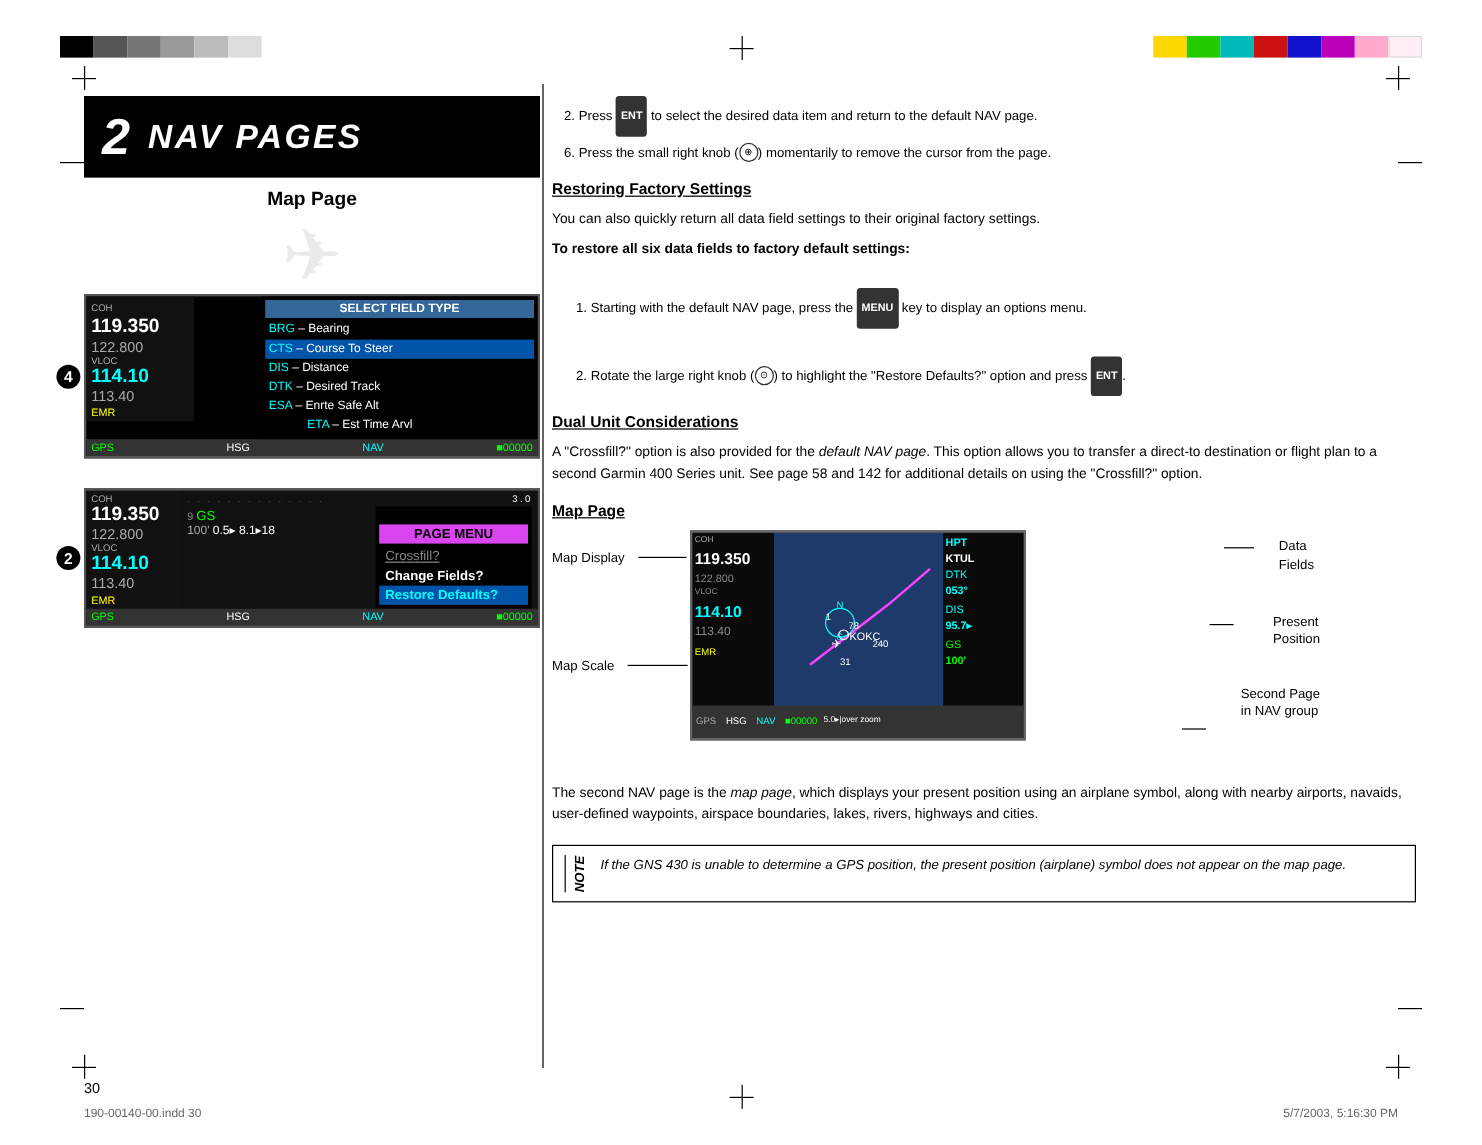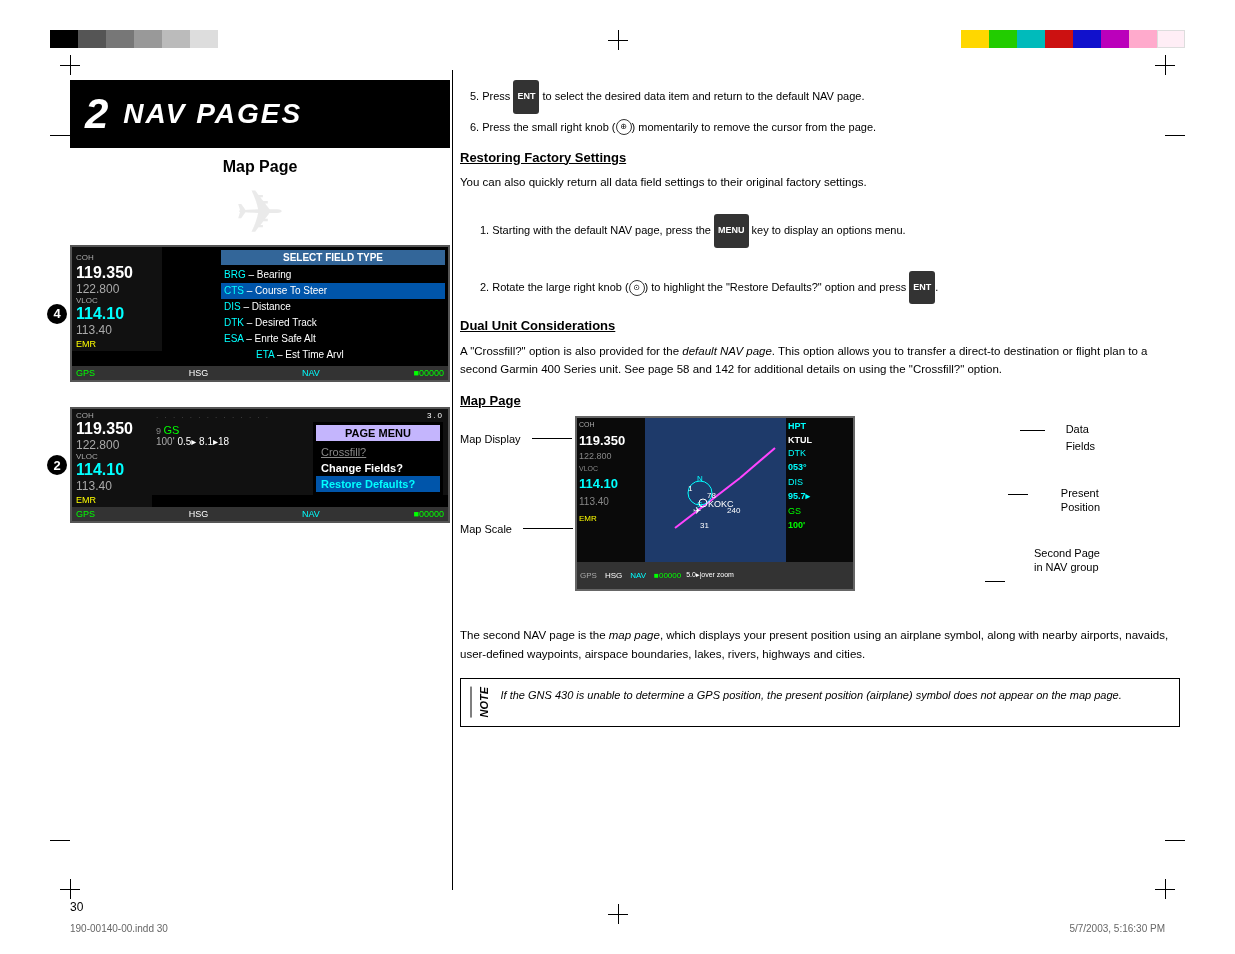--- a/index.html
+++ b/index.html
@@ -178,27 +178,28 @@
     }
 
     .page-menu-panel {
       background: #000;
       color: #fff;
       float: right;
       width: 180px;
       padding: 3px;
     }
     .page-menu-title {
-      background: #c4b5fd;
+      background: #d946ef;
       color: #000;
       text-align: center;
       font-size: 11px;
       font-weight: bold;
       padding: 2px;
       margin-bottom: 3px;
+      margin-top: 12px;
     }
     .menu-item {
       font-size: 11px;
       padding: 2px 5px;
       color: #aaa;
     }
     .menu-item.active { color: #fff; font-weight: bold; }
     .menu-item.highlighted { background: #0055aa; color: #0ff; font-weight: bold; }
 
     
@@ -473,28 +474,29 @@
       <span style="color:#0ff;">NAV</span>
       <span style="color:#0f0;">■00000</span>
     </div>
   </div>
 
 </div>
 
 <div class="right-panel">
 
   <div class="step-text">
-    <span style="font-size:11px;">5. Press </span><span class="inline-key">ENT</span><span style="font-size:11px;"> to select the desired data item and return to the default NAV page.</span>
+    <span style="font-size:11px;">2. Press </span><span class="inline-key">ENT</span><span style="font-size:11px;"> to select the desired data item and return to the default NAV page.</span>
   </div>
   <div class="step-text">
     <span style="font-size:11px;">6. Press the small right knob (</span><span class="inline-key-circle">⊕</span><span style="font-size:11px;">) momentarily to remove the cursor from the page.</span>
   </div>
 
   <div class="section-heading">Restoring Factory Settings</div>
   <div class="body-text">You can also quickly return all data field settings to their original factory settings.</div>
+  <div class="bold-instruction">To restore all six data fields to factory default settings:</div>
   <div class="instruction-step">
     <span>1. Starting with the default NAV page, press the </span><span class="inline-key">MENU</span><span> key to display an options menu.</span>
   </div>
   <div class="instruction-step">
     <span>2. Rotate the large right knob (</span><span class="inline-key-circle">⊙</span><span>) to highlight the "Restore Defaults?" option and press </span><span class="inline-key">ENT</span><span>.</span>
   </div>
 
   <div class="section-heading">Dual Unit Considerations</div>
   <div class="body-text">
     A "Crossfill?" option is also provided for the <em>default NAV page</em>. This option allows you to transfer a direct-to destination or flight plan to a second Garmin 400 Series unit. See page 58 and 142 for additional details on using the "Crossfill?" option.

